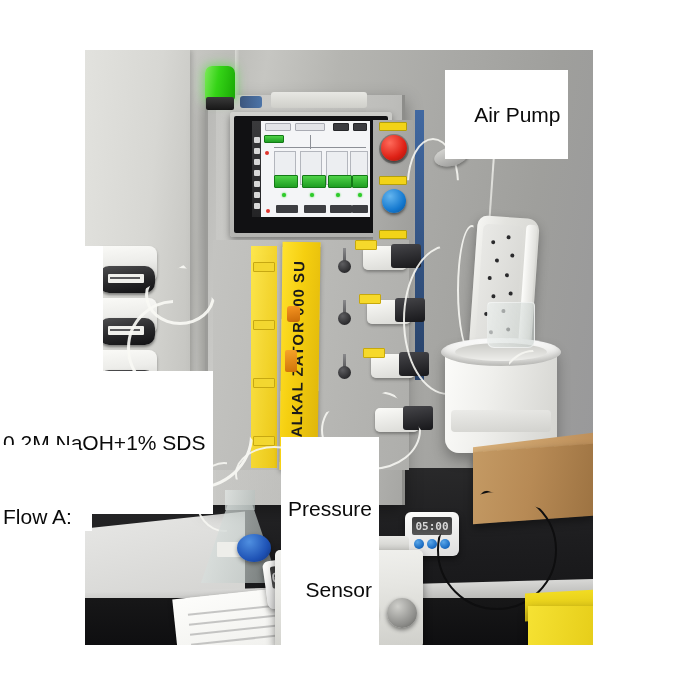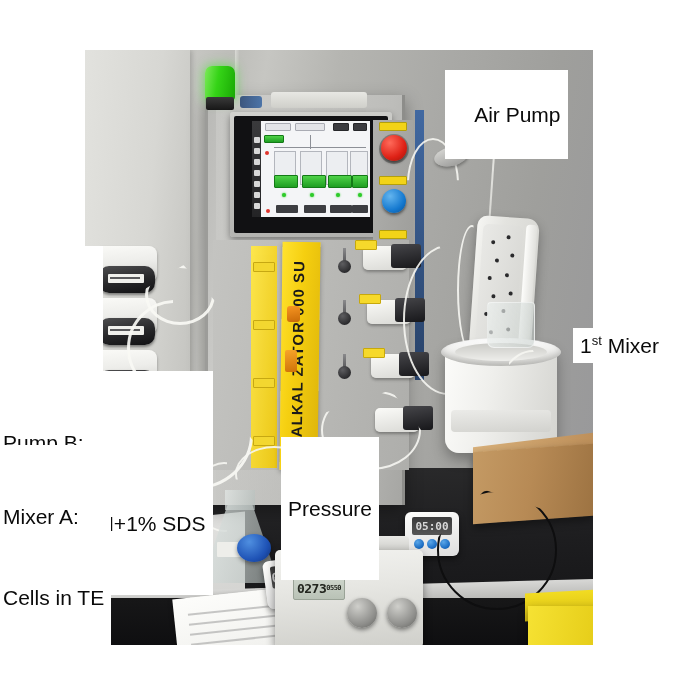--- a/index.html
+++ b/index.html
@@ -745,40 +745,38 @@
       
     </div>
 
   </div>
 
   <div class="lbl" id="lbl-air">
     <span>Air Pump</span>
   </div>
 
 
-  <div class="lbl" id="lbl-mix1"><span>1</span><sup>st</sup><span> Mixer</span></div>
 
   <div class="lbl" id="lbl-pumpd">
     <div>Pump D:</div>
     <div>4M CaCl2</div>
   </div>
 
   <div class="lbl" id="lbl-pumpc">
     <div>Pump C:</div>
     <div>3M KAc</div>
   </div>
 
   <div class="lbl" id="lbl-pumpb">
-    <div>Pump B:</div>
     <div>0.2M NaOH+1% SDS</div>
   </div>
 
   <div class="lbl" id="lbl-pumpa">
-    <div>Mixer A:</div>
-    <div>Cells in TE</div>
+    <div>Flow A:</div>
   </div>
 
   <div class="lbl center" id="lbl-press">
     <div>Pressure</div>
+    <div>Sensor</div>
   </div>
 
 
 </div>
 
 </body></html>

